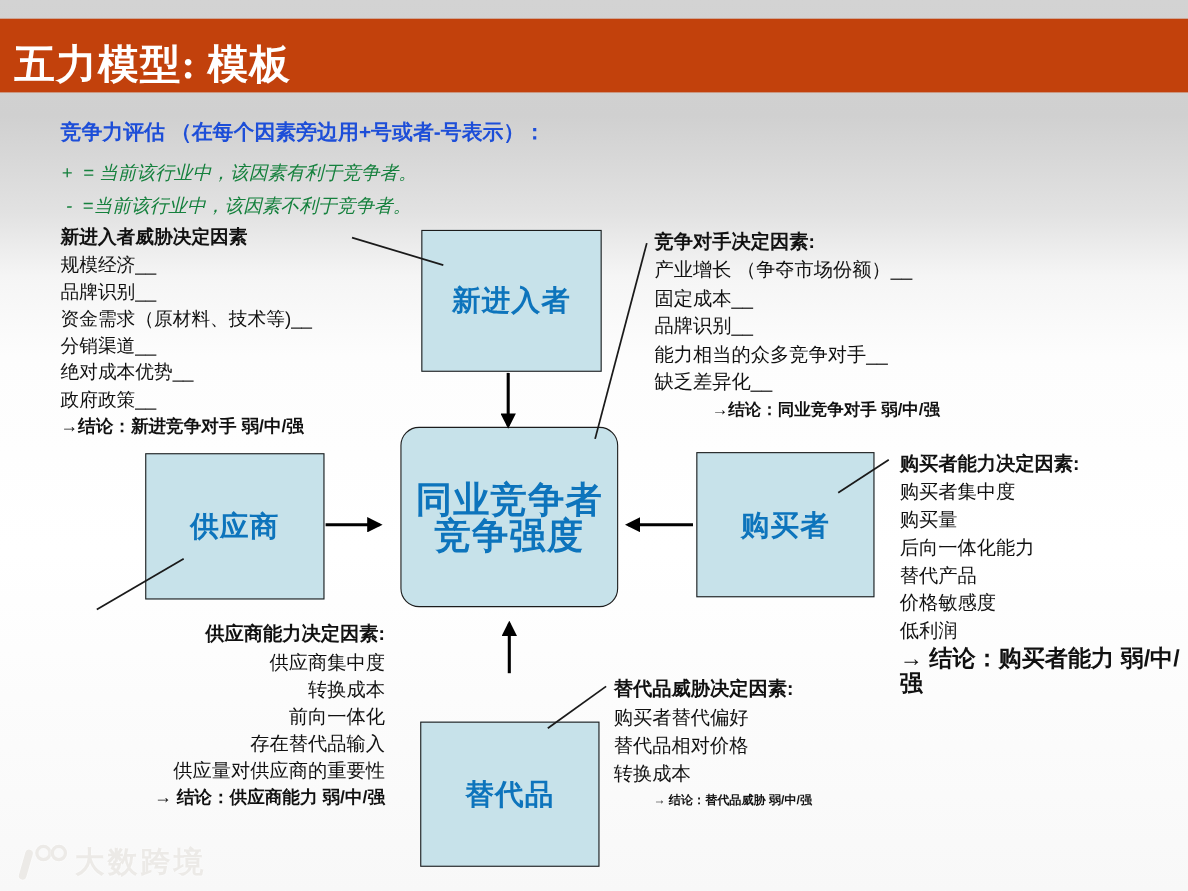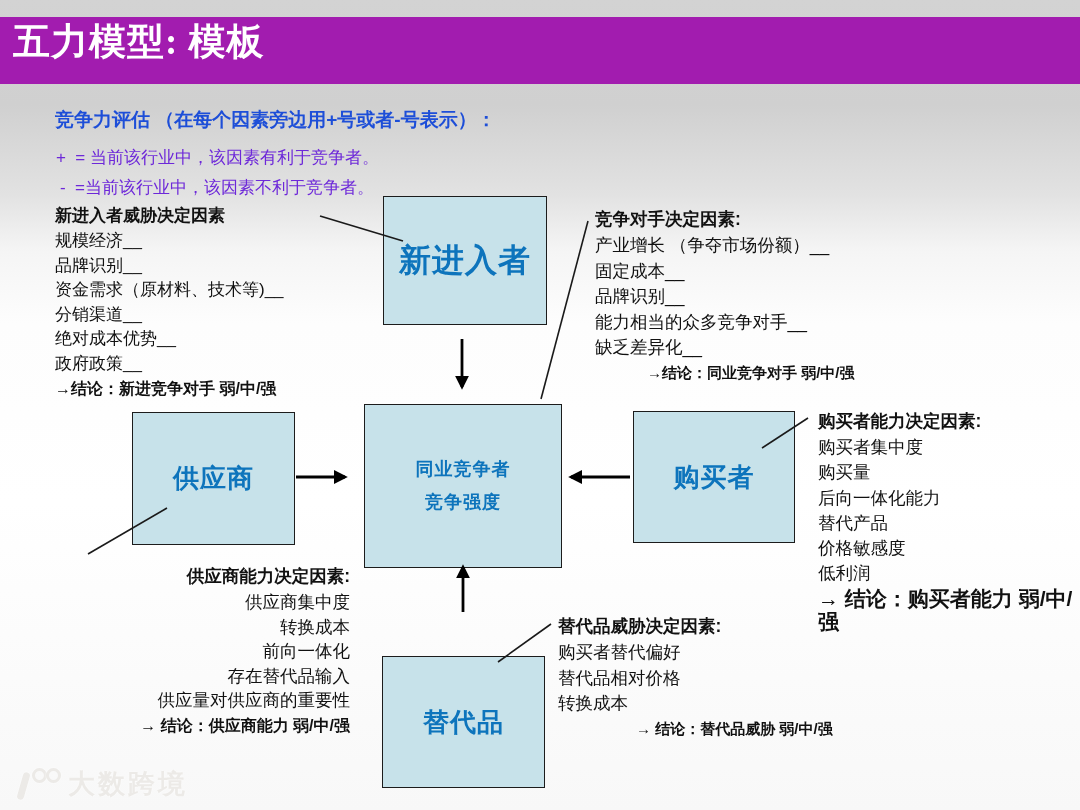--- a/index.html
+++ b/index.html
@@ -6,30 +6,30 @@
   body{
     width:1080px;height:810px;overflow:hidden;
     font-family:"Liberation Sans","DejaVu Sans",sans-serif;
     position:relative;
     background:linear-gradient(180deg,#d3d3d3 0%,#d0d0d0 13%,#e2e2e2 24%,#f5f5f5 31%,#fdfdfd 40%,#ffffff 62%,#f8f8f8 100%);
   }
   .abs{position:absolute;}
   
   .titlebar{
     left:0;top:17px;width:1080px;height:67px;
-    background:#a21caf;z-index:1;display:flex;align-items:flex-start;
+    background:#c2410c;z-index:1;display:flex;align-items:flex-end;
   }
   .titlebar .t{
     font-family:"Liberation Serif","DejaVu Serif",serif;
     font-weight:700;color:#ffffff;font-size:37px;
     padding-left:13px;letter-spacing:1px;
   }
   
   .legend-head{left:55px;top:107px;font-size:19px;font-weight:700;color:#1d4ed8;white-space:pre-wrap;z-index:3;}
-  .legend-line{font-size:17px;color:#6d28d9;white-space:pre-wrap;z-index:3;}
+  .legend-line{font-size:17px;font-style:italic;color:#15803d;white-space:pre-wrap;z-index:3;}
   .lp{left:56px;top:146px;}
   .lm{left:60px;top:176px;}
   
   .flist{z-index:3;color:#111;}
   .flist .hd{font-weight:700;}
   .flist .item{white-space:pre-wrap;}
   .flist .concl{font-weight:700;white-space:pre-wrap;}
   .tl{left:55px;top:203px;width:330px;font-size:17px;}
   .tl .hd{line-height:26px;font-size:17px;}
   .tl .item{line-height:24.5px;}
@@ -42,29 +42,29 @@
   .rr .hd{line-height:27px;}
   .rr .item{line-height:25.3px;}
   .rr .concl{font-size:21px;line-height:23px;}
   .bl{left:40px;top:563px;width:310px;font-size:17.5px;text-align:right;}
   .bl .hd{line-height:27px;}
   .bl .item{line-height:24.6px;}
   .bl .concl{font-size:16px;line-height:26px;margin-left:55px;}
   .bm{left:558px;top:613px;width:290px;font-size:17.5px;}
   .bm .hd{line-height:27px;}
   .bm .item{line-height:25.5px;}
-  .bm .concl{font-size:15px;line-height:23px;margin-left:78px;}
+  .bm .concl{font-size:11px;line-height:23px;margin-left:36px;}
   
   .fbox{
     background:#c7e2ea;border:1.6px solid #1c1c1c;z-index:2;
     display:flex;align-items:center;justify-content:center;flex-direction:column;
     color:#0d74bc;font-weight:700;text-align:center;letter-spacing:1px;
   }
-  .bx-new{left:383px;top:196px;width:162px;height:127px;font-size:32px;}
-  .bx-riv{left:364px;top:404px;width:196px;height:162px;font-size:18px;line-height:33px;}
+  .bx-new{left:383px;top:209px;width:162px;height:127px;font-size:26px;}
+  .bx-riv{left:364px;top:388px;width:196px;height:162px;font-size:33px;line-height:33px;border-radius:17px;}
   .bx-sup{left:132px;top:412px;width:161px;height:131px;font-size:26px;text-align:right;}
   .bx-buy{left:633px;top:411px;width:160px;height:130px;font-size:26px;}
   .bx-sub{left:382px;top:615px;width:161px;height:130px;font-size:26px;margin-top:41px;}
   
   svg.overlay{left:0;top:0;z-index:5;pointer-events:none;}
   
   .wm{left:14px;top:764px;z-index:1;display:flex;align-items:center;gap:8px;
       color:#eceae7;text-shadow:0 0 2px #ffffff;}
   .wm .wm-text{font-size:27px;font-weight:700;letter-spacing:3px;}
   .wm-icon{position:relative;width:46px;height:40px;display:inline-block;}

